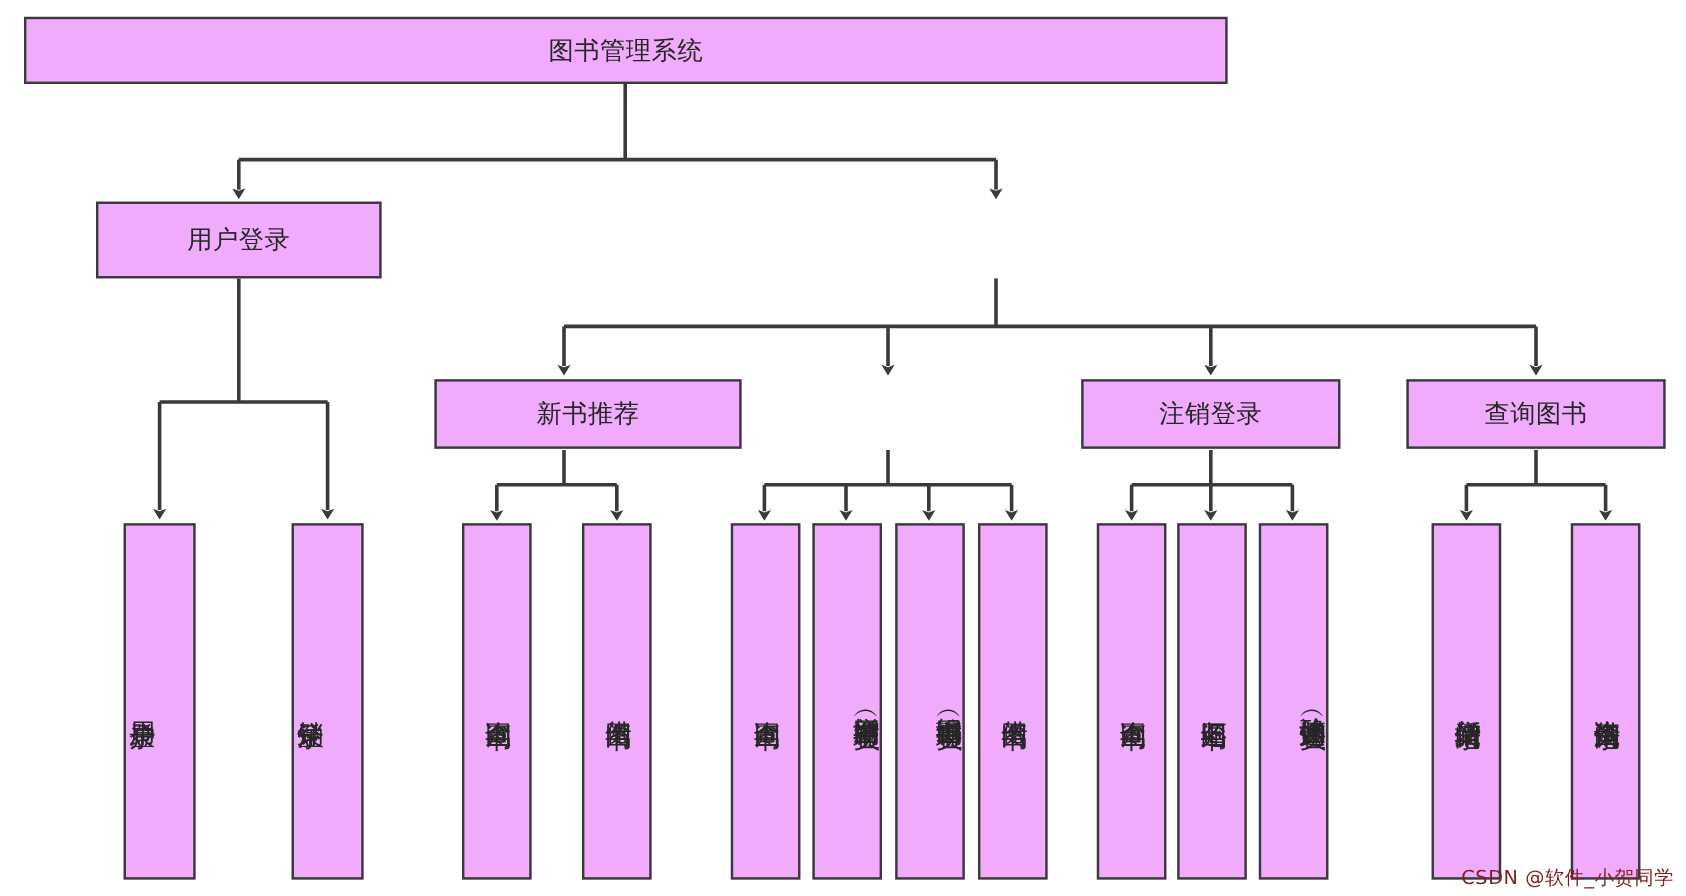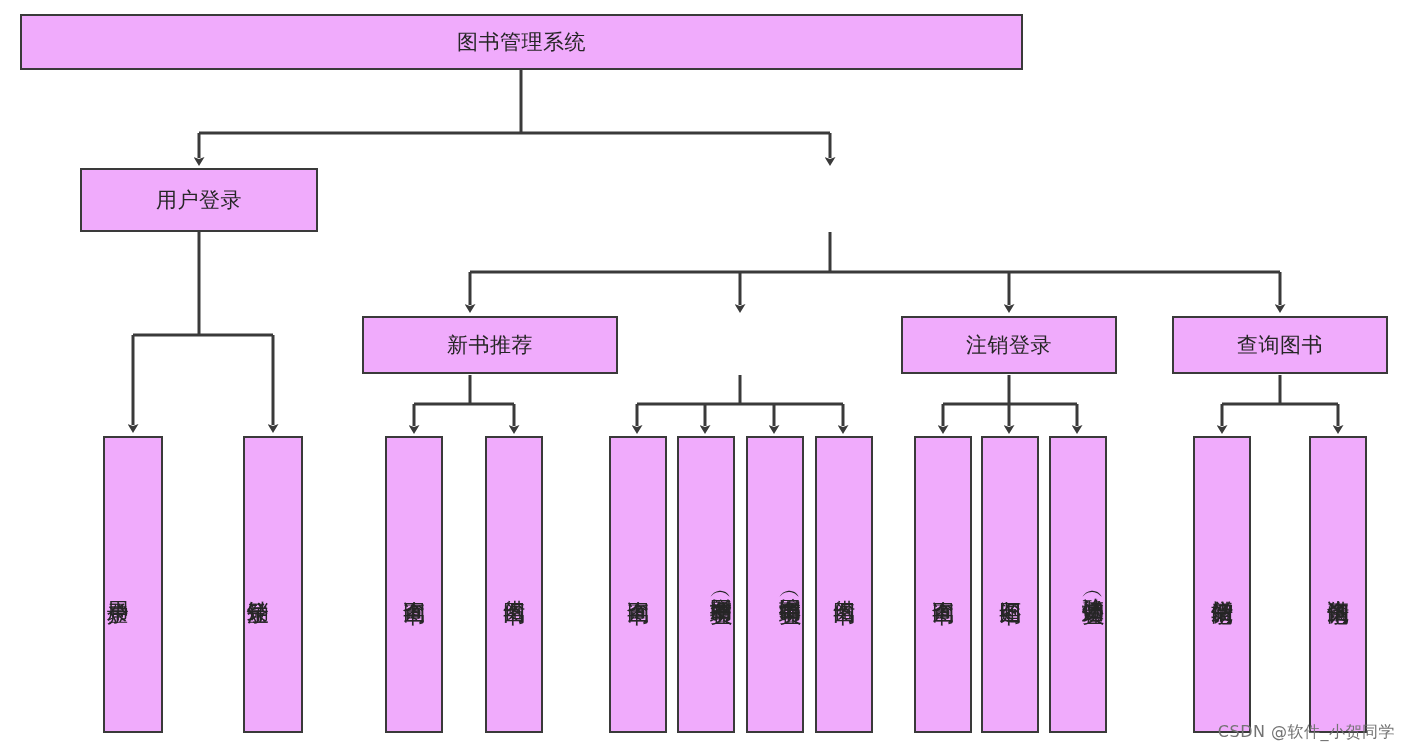--- a/index.html
+++ b/index.html
@@ -53,21 +53,21 @@
   }
   .node-label {
     white-space: pre;
     display: block;
   }
   #watermark {
     position: absolute;
     right: 10px;
     bottom: 4px;
     font-size: 16px;
-    color: #737373;
+    color: #7f1d1d;
     letter-spacing: 0.5px;
     user-select: none;
   }
 </style>
 </head>
 <body>
 
 <div id="canvas">
 
   <svg class="edges" viewBox="0 0 1405 747" xmlns="http://www.w3.org/2000/svg">

